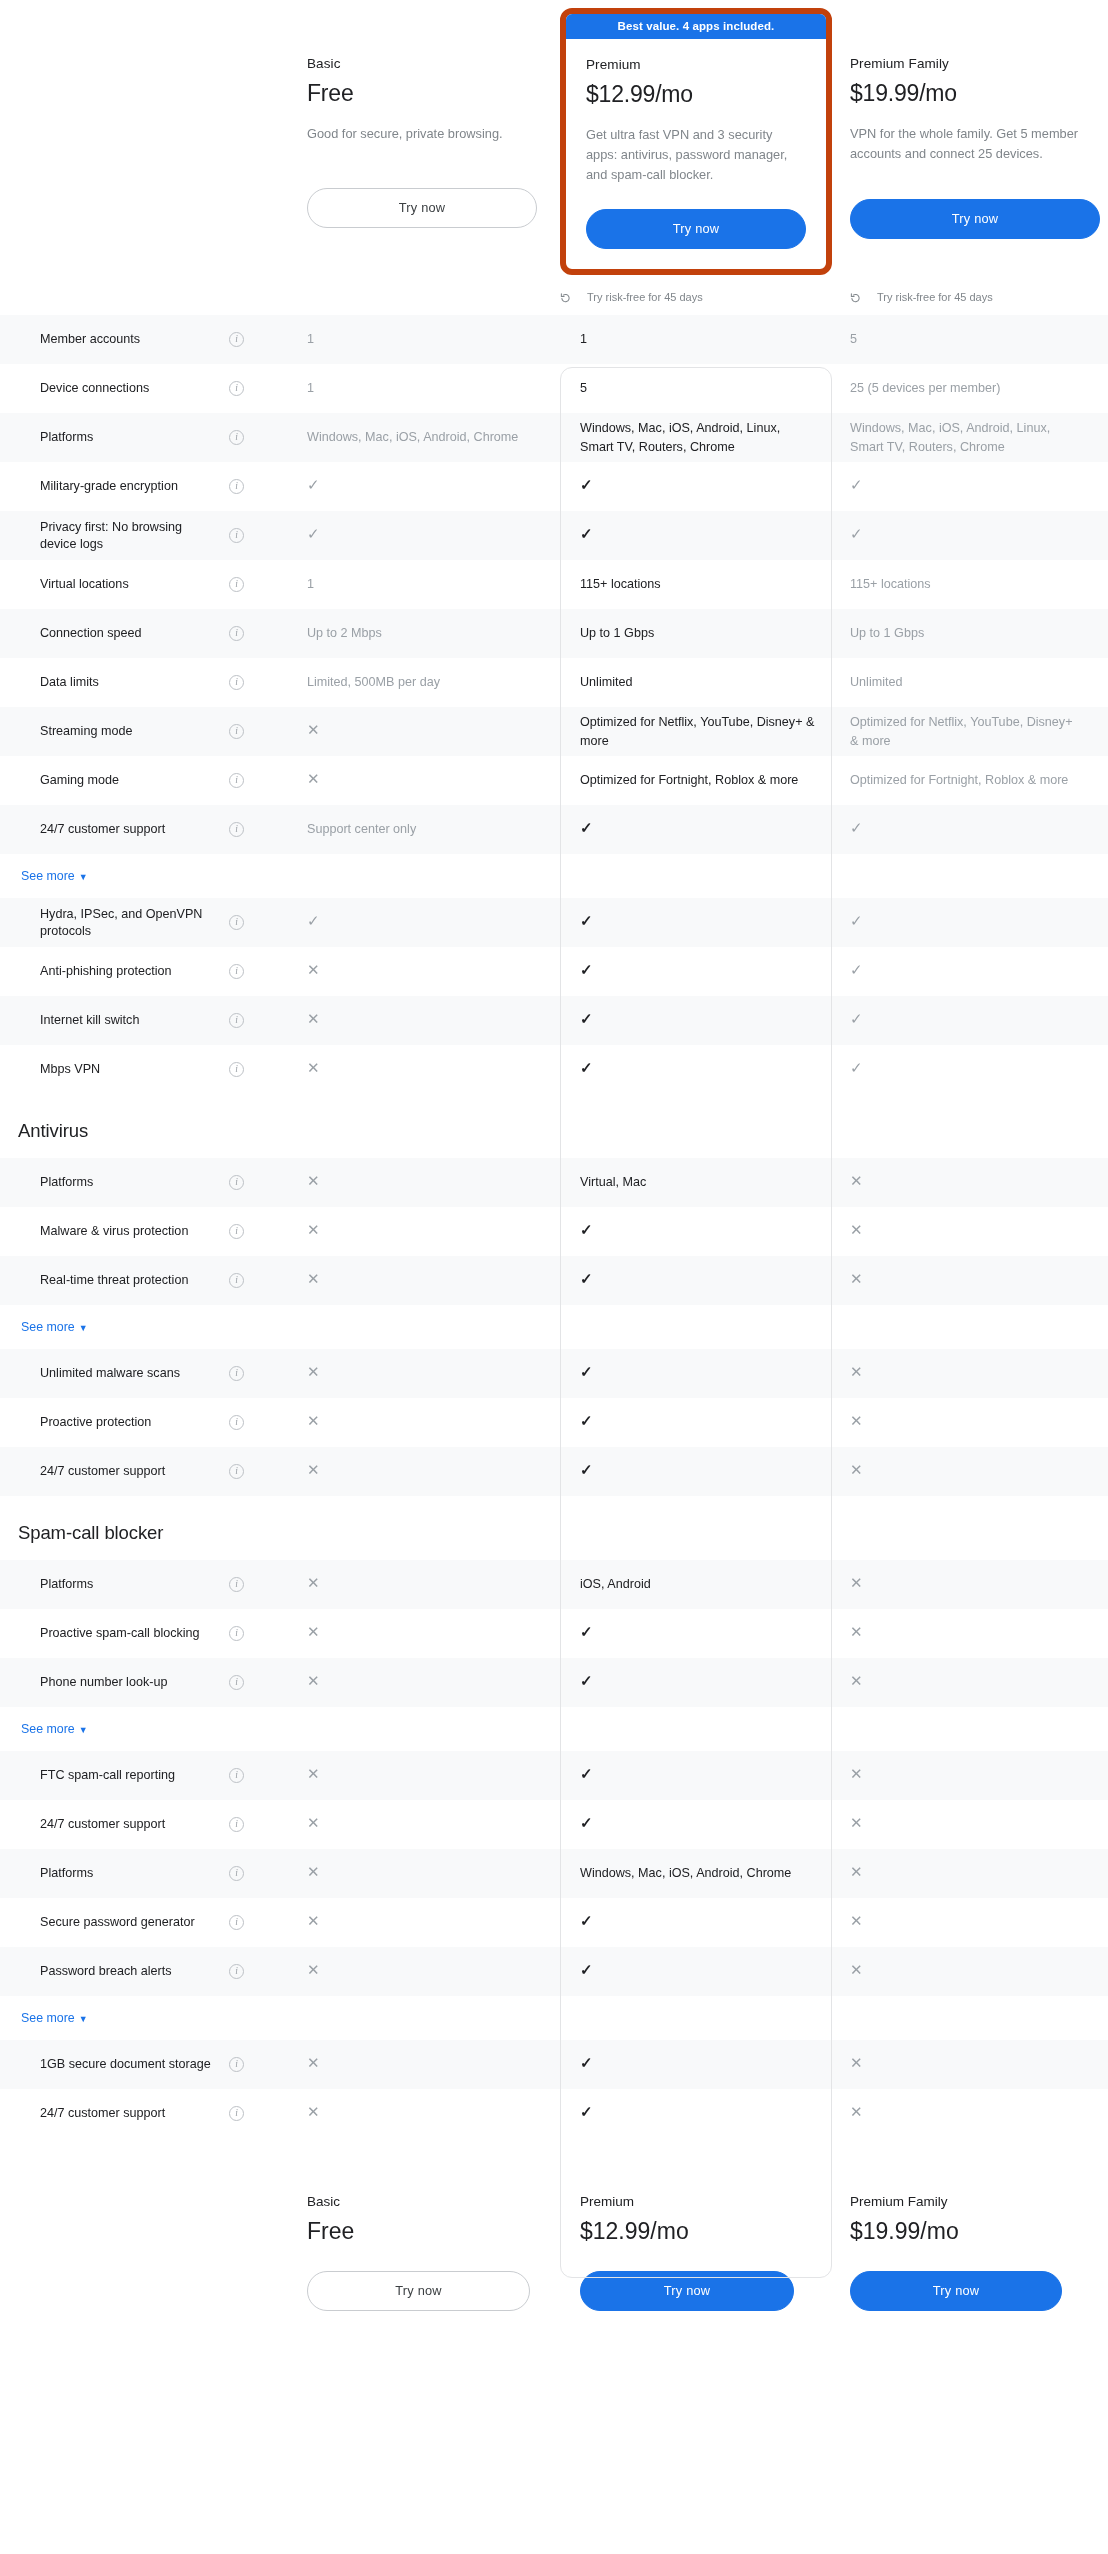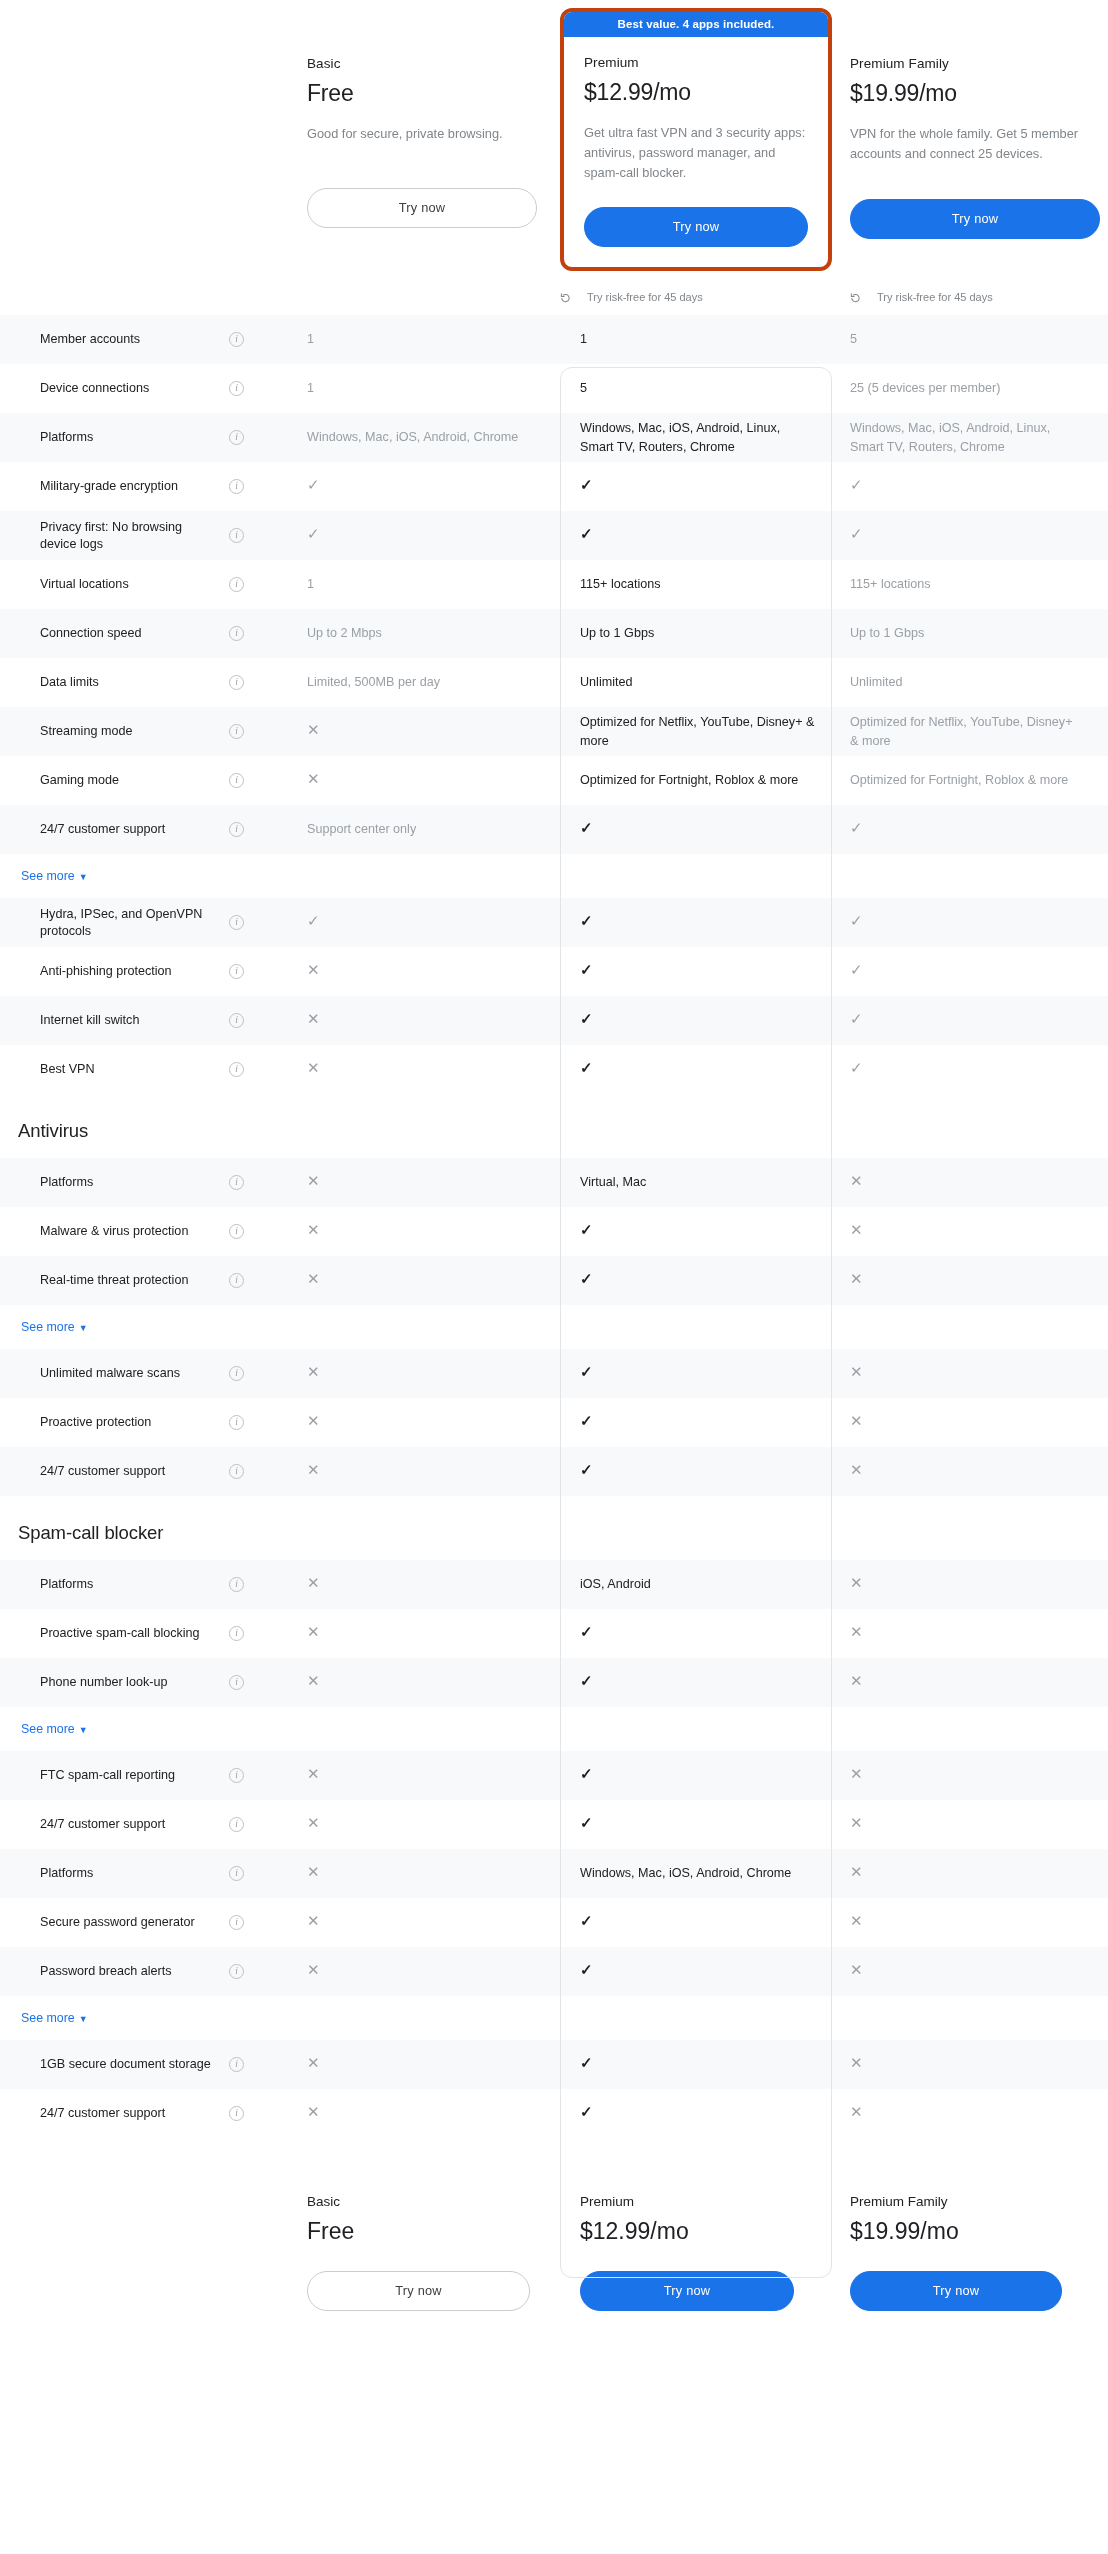--- a/index.html
+++ b/index.html
@@ -21,21 +21,21 @@
   }
   .plan-col {
     position: absolute;
     top: 0;
   }
   
   .plan-basic { left: 307px; width: 230px; padding-top: 56px; }
   
   .plan-premium {
     left: 560px; width: 272px;
-    border: 4px solid #c2410c;
+    border: 6px solid #c2410c;
     border-radius: 12px;
     background: #fff;
     overflow: hidden;
     top: 8px;
   }
   .plan-family { left: 850px; width: 250px; padding-top: 56px; }
 
   .best-value-bar {
     background: #1a73e8;
     color: #fff;
@@ -390,21 +390,21 @@
         <div class="row shade">
           <div class="cell-feature">Internet kill switch</div>
           <div class="cell-info">
             <span class="info-icon">i</span>
           </div>
           <div class="cell-val cell-basic"><span class="mark">✕</span></div>
           <div class="cell-val cell-prem"><span class="mark">✓</span></div>
           <div class="cell-val cell-fam"><span class="mark">✓</span></div>
         </div>
         <div class="row">
-          <div class="cell-feature">Best VPN</div>
+          <div class="cell-feature">Mbps VPN</div>
           <div class="cell-info">
             <span class="info-icon">i</span>
           </div>
           <div class="cell-val cell-basic"><span class="mark">✕</span></div>
           <div class="cell-val cell-prem"><span class="mark">✓</span></div>
           <div class="cell-val cell-fam"><span class="mark">✓</span></div>
         </div>
         <div class="section-title">Antivirus</div>
         <div class="row shade">
           <div class="cell-feature">Platforms</div>

